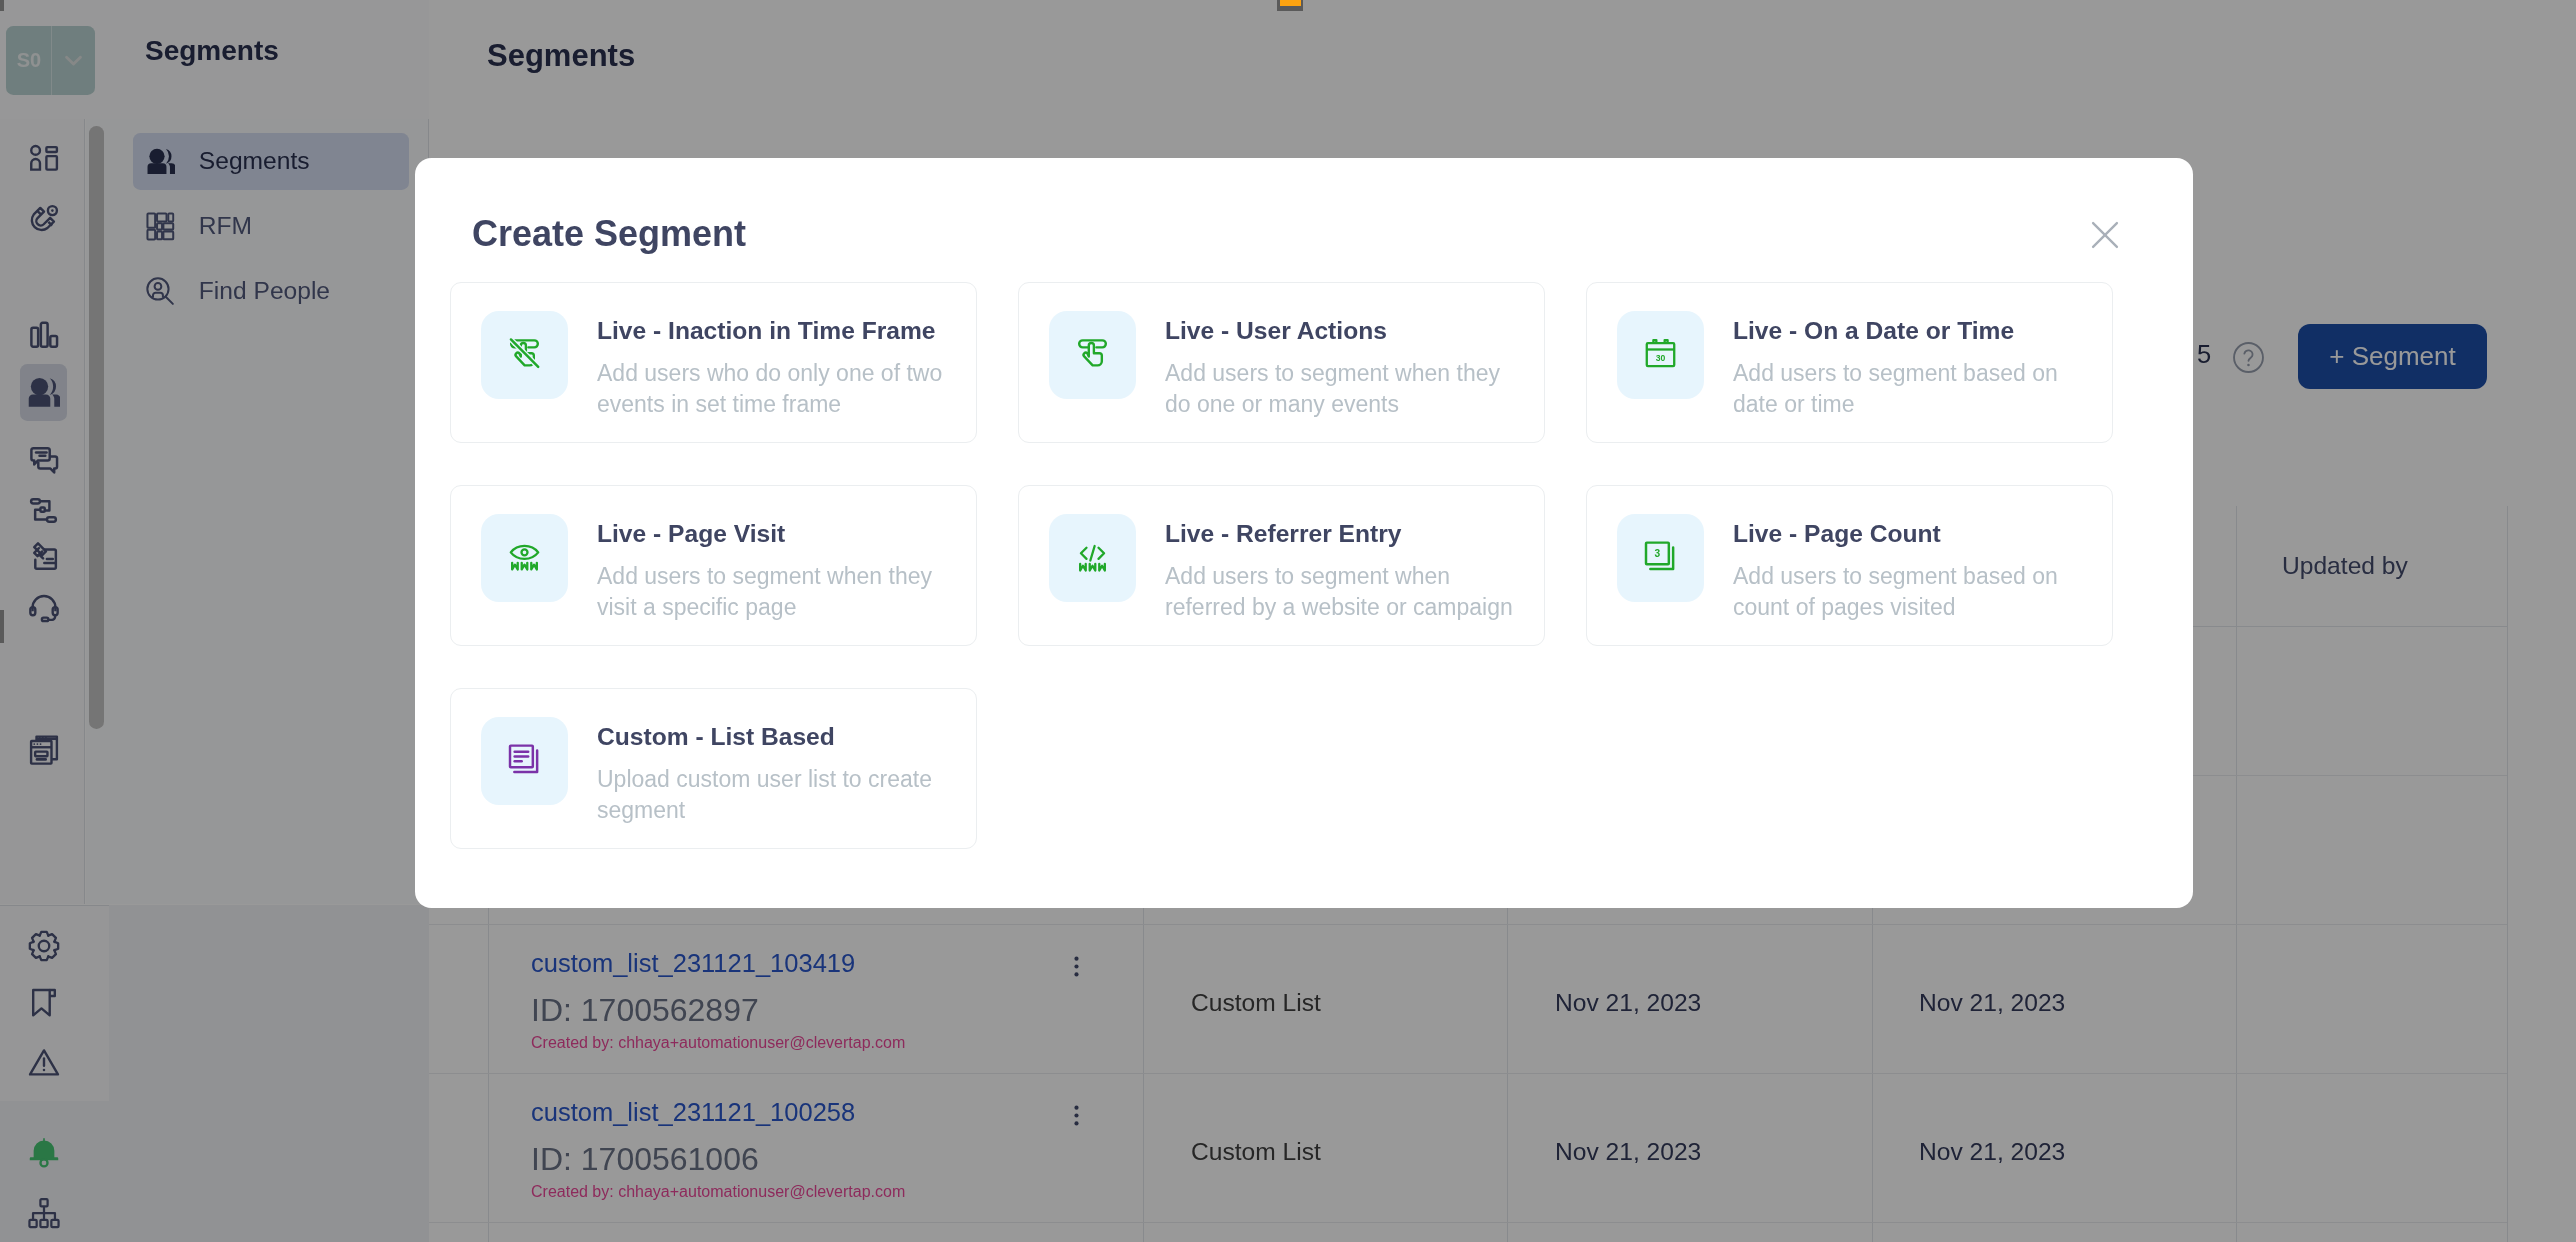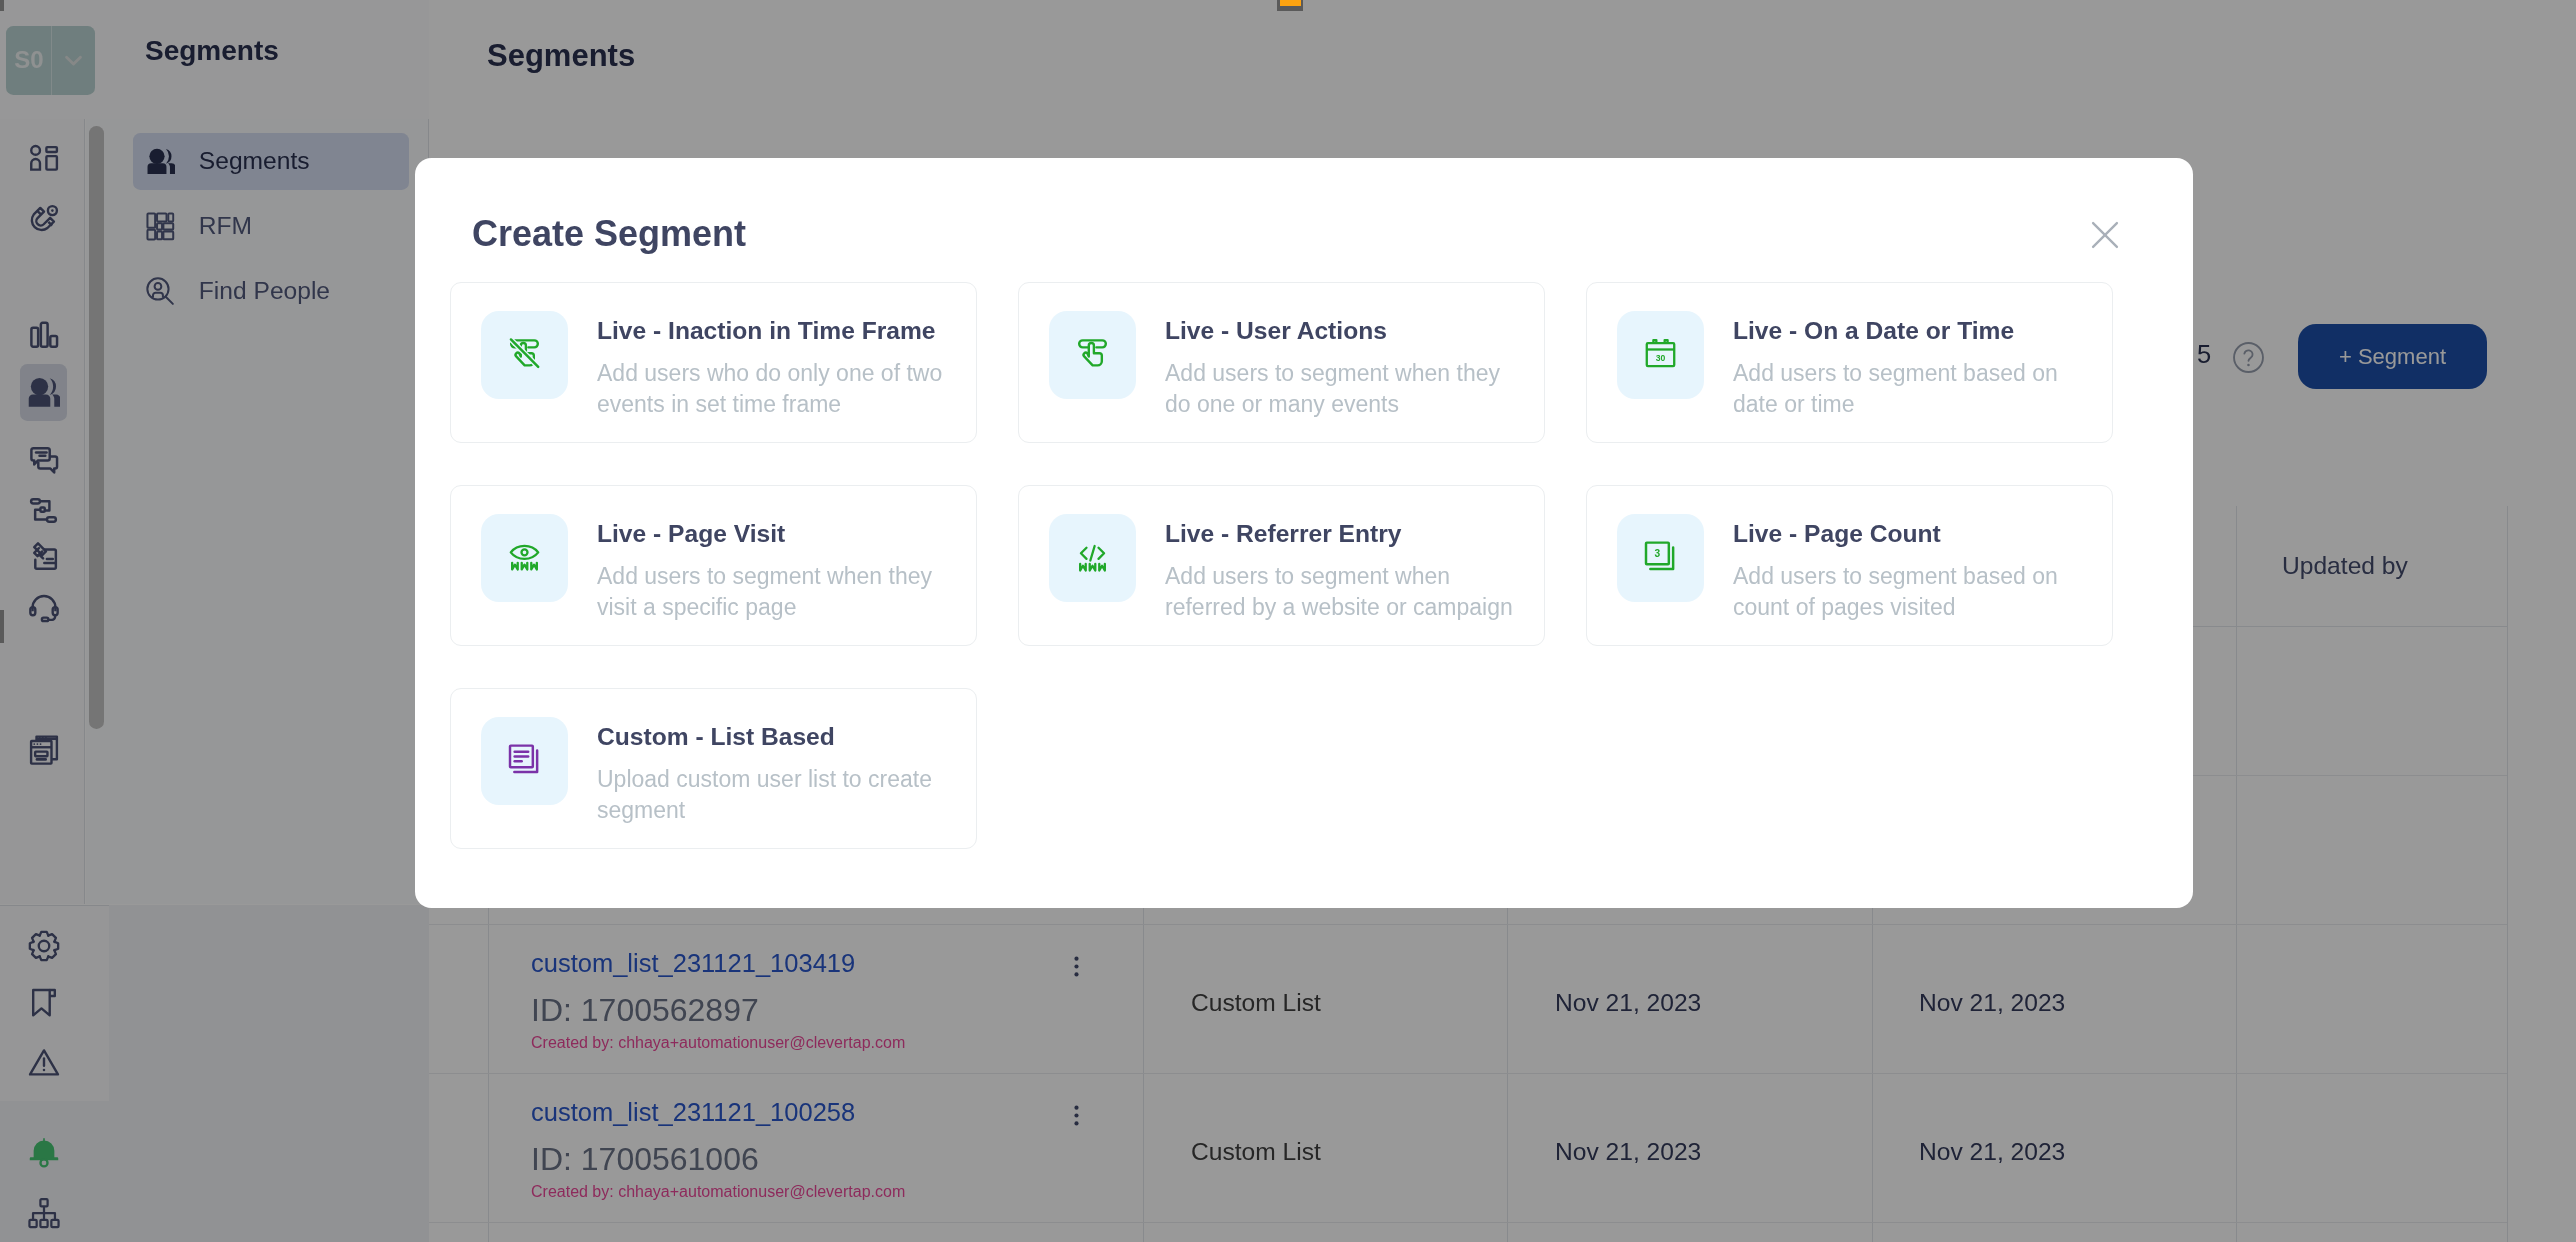--- a/index.html
+++ b/index.html
@@ -65,34 +65,34 @@
   .nav-item.active { background: #d5def2; color: #2a3150; }
   .nav-item .ni { width: 29px; height: 29px; display:flex; align-items:center; justify-content:center; margin-right: 24px; }
   .nav-item .nl { line-height: 1; }
 
   
   .acct {
     position: absolute; left: 6.4px; top: 25.5px; width: 89px; height: 69px;
     background: #b9d2d2; border-radius: 7.3px; display: flex; overflow: hidden;
   }
   .acct-name { width: 45px; display:flex; align-items:center; justify-content:center;
-    color:#eef2f2; font-size: 24px; font-weight: 700; }
+    color:#eef2f2; font-size: 20px; font-weight: 700; }
   .acct-div { width: 0.9px; background: rgba(255,255,255,.45); }
   .acct-arrow { flex:1; display:flex; align-items:center; justify-content:center; color:#dfe3e2; }
 
   
   .main { position: absolute; left: 429px; top: 0; right: 0; bottom: 0; background: #fff; }
   .main-title { position: absolute; left: 58px; top: 40px; font-size: 31px; font-weight: 700; color: #2a3150; line-height:1; }
 
   .count-txt { position: absolute; left: 1768px; top: 342px; font-size: 25.5px; color: #2a3150; line-height:1; }
   .help-ic { position: absolute; left: 1804px; top: 342px; }
   .btn-primary {
     position: absolute; left: 1869px; top: 324px; width: 189px; height: 65px;
-    background: #1d4fa8; color: #fff; border-radius: 18px;
-    font-size: 22px; display: flex; align-items: center; justify-content: center;
+    background: #1d4fa8; color: #fff; border-radius: 12px;
+    font-size: 26px; display: flex; align-items: center; justify-content: center;
   }
 
   
   .tbl { position: absolute; left: 0px; top: 506px; width: 2078px; bottom: 0; }
   .tbl-head { position: relative; height: 121px; border-bottom: 0.9px solid #e3e7eb; }
   .th { position: absolute; top: 46px; font-size: 24.6px; color: #434b6d; }
   .trow { position: relative; height: 149px; border-bottom: 0.9px solid #e9ecef; }
   .td-name { position: absolute; left: 102px; top: 24px; font-size: 25.5px; color: #2b58cc; }
   .td-id   { position: absolute; left: 102px; top: 67px; font-size: 32px; color: #6b7387; }
   .td-by   { position: absolute; left: 102px; top: 109px; font-size: 16px; color: #ec4899; }

